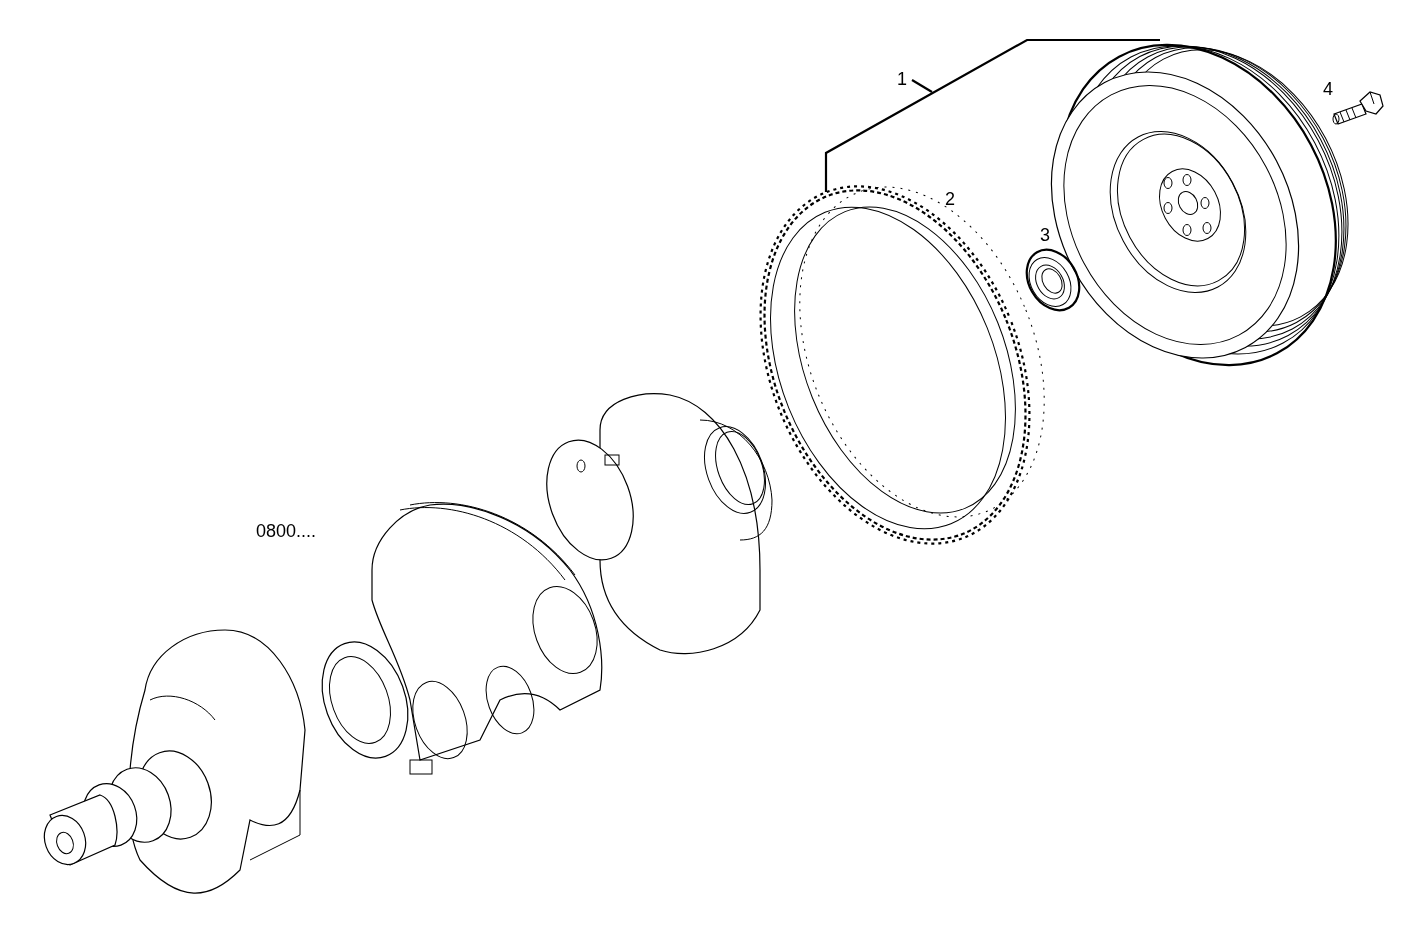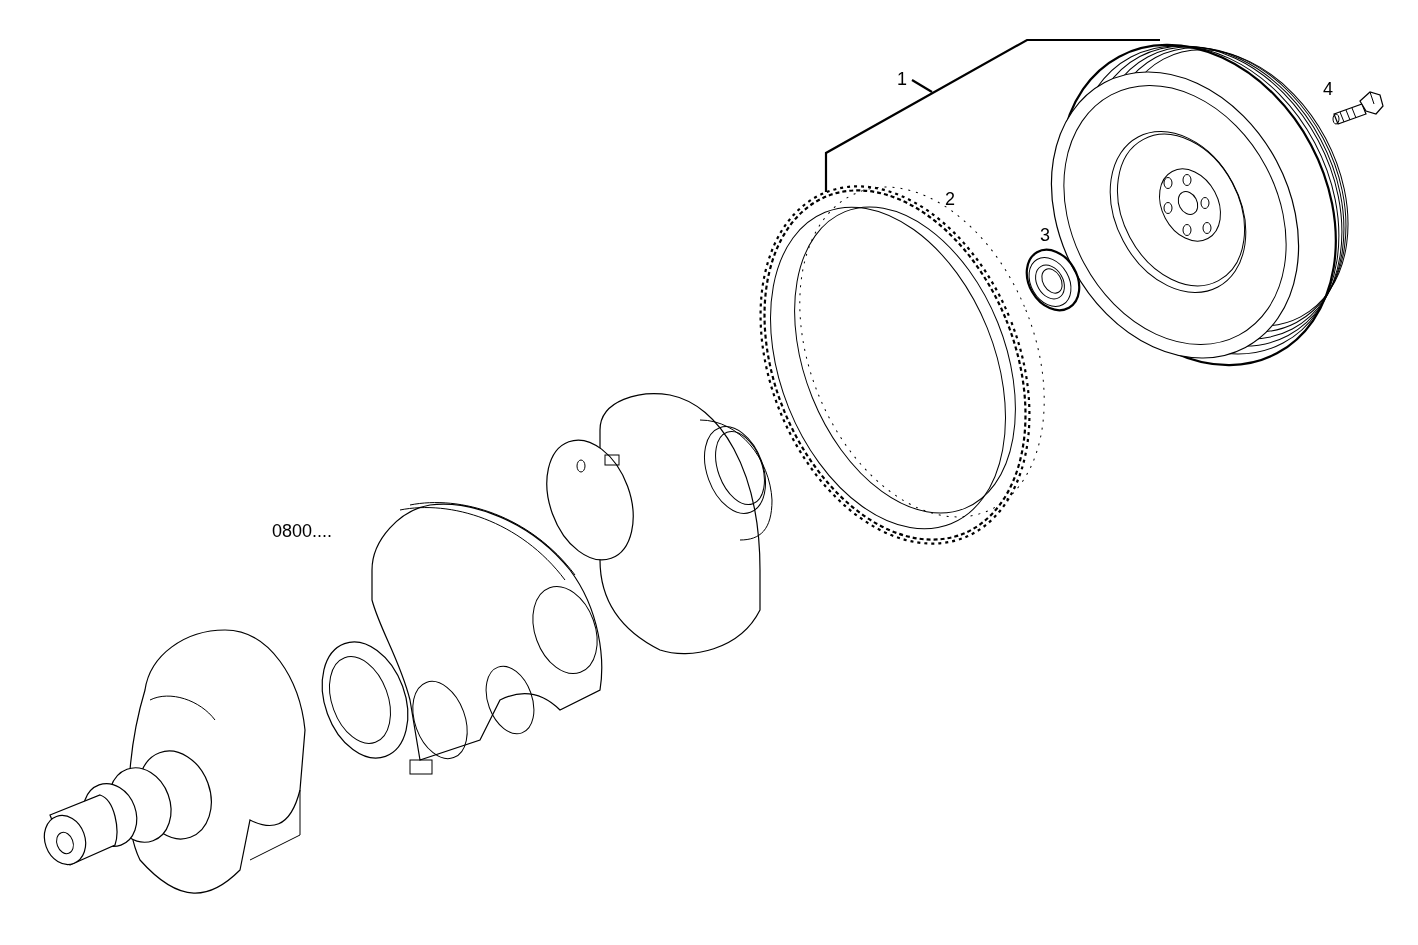--- a/index.html
+++ b/index.html
@@ -99,14 +99,14 @@
     <path class="fillw" d="M50,815 L100,795 C115,800 120,830 115,845 L70,865 Z"></path>
     <ellipse class="fillw" cx="65" cy="840" rx="20" ry="25" transform="rotate(-20 65 840)"></ellipse>
     <ellipse class="thin" cx="65" cy="843" rx="8" ry="11" transform="rotate(-20 65 843)"></ellipse>
   </g>
 </svg>
 
 <span class="lbl" style="left:897px;top:70px;">1</span>
 <span class="lbl" style="left:945px;top:190px;">2</span>
 <span class="lbl" style="left:1040px;top:226px;">3</span>
 <span class="lbl" style="left:1323px;top:80px;">4</span>
-<span class="ref" style="left:272px;top:522px;">0800....</span>
+<span class="ref" style="left:256px;top:522px;">0800....</span>
 </div>
 
 </body></html>

